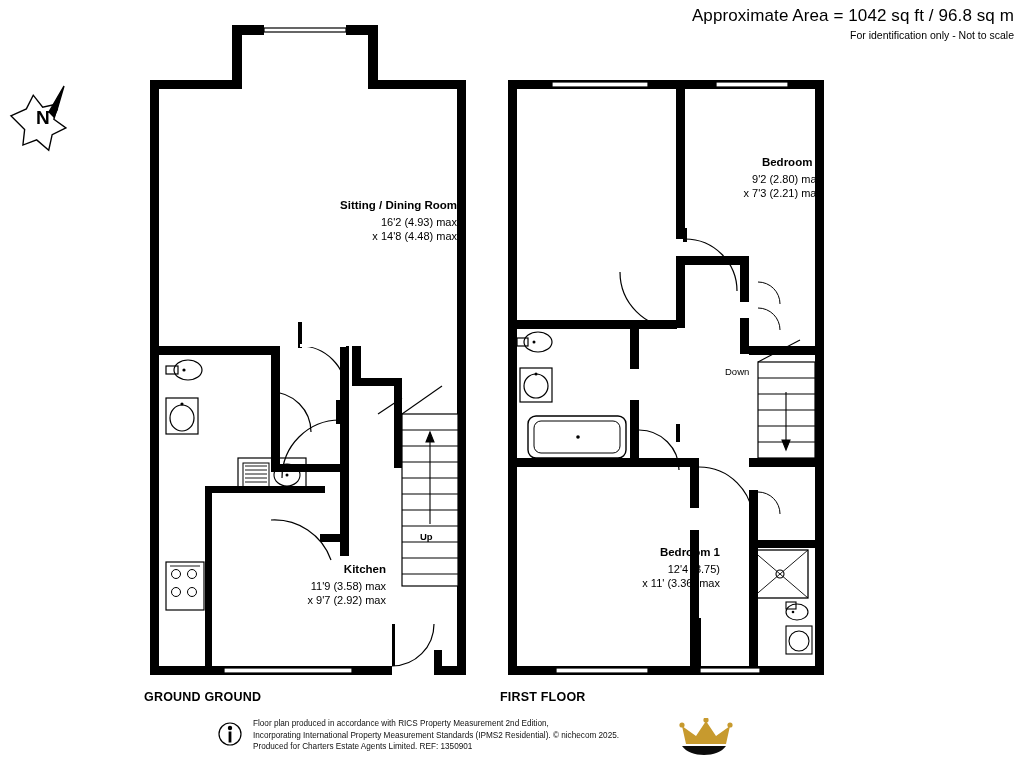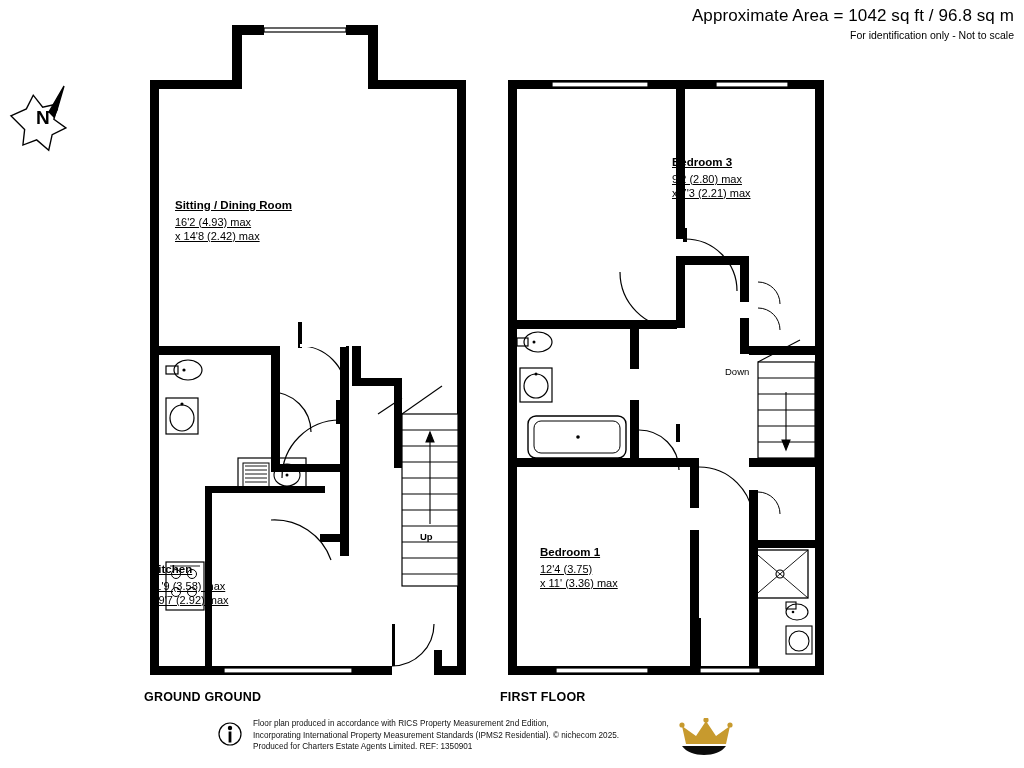--- a/index.html
+++ b/index.html
@@ -52,35 +52,34 @@
   .floor-label {
     font-size: 12.5px;
     font-weight: bold;
     letter-spacing: 0.2px;
   }
   #ground-floor-label { left: 144px; top: 690px; }
   #first-floor-label  { left: 500px; top: 690px; }
 
   
   .room-label {
-    text-align: left;
+    text-align: right;
     line-height: 1.28;
     font-size: 11px;
-    text-decoration: underline;
   }
   .room-label .rl-name {
     font-weight: bold;
     font-size: 11.5px;
     display: block;
     margin-bottom: 2px;
   }
   .room-label .rl-dim { display: block; }
 
   #label-sitting { left: 175px; top: 198px; width: 282px; }
-  #label-kitchen { left: 150px; top: 562px; width: 215px; }
+  #label-kitchen { left: 150px; top: 562px; width: 215px; padding-left: 21px; }
   #label-bed2    { left: 508px; top: 174px; width: 170px; }
   #label-bed3    { left: 672px; top: 155px; width: 150px; }
   #label-bed1    { left: 540px; top: 545px; width: 180px; }
 
   .mini-label {
     font-size: 9.5px;
   }
   #label-up   { left: 420px; top: 531px; font-weight: bold; }
   #label-down { left: 725px; top: 366px; }
 
@@ -340,21 +339,21 @@
 
         <rect x="786" y="626" width="26" height="28" fill="none" stroke="#000" stroke-width="1.1"></rect>
         <ellipse cx="799" cy="641" rx="10" ry="10" fill="none" stroke="#000" stroke-width="1.1"></ellipse>
       </g>
     </g>
   </svg>
 
   <div class="abs room-label" id="label-sitting">
     <span class="rl-name">Sitting / Dining Room</span>
     <span class="rl-dim">16'2 (4.93) max</span>
-    <span class="rl-dim">x 14'8 (2.42) max</span>
+    <span class="rl-dim">x 14'8 (4.48) max</span>
   </div>
 
   <div class="abs room-label" id="label-kitchen">
     <span class="rl-name">Kitchen</span>
     <span class="rl-dim">11'9 (3.58) max</span>
     <span class="rl-dim">x 9'7 (2.92) max</span>
   </div>
 
 
   <div class="abs room-label" id="label-bed3">

